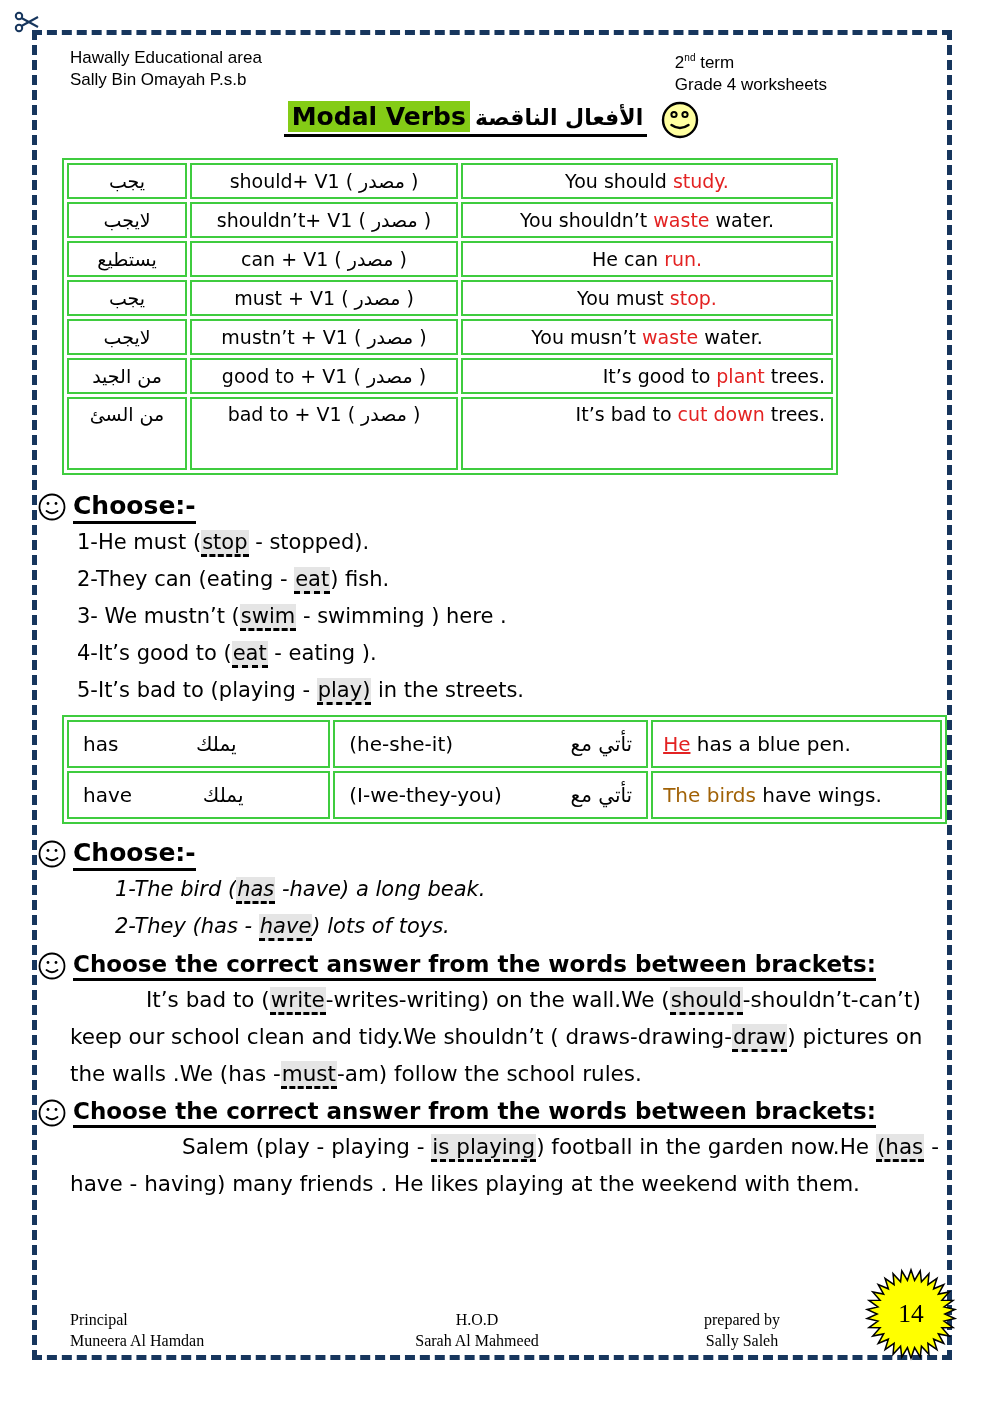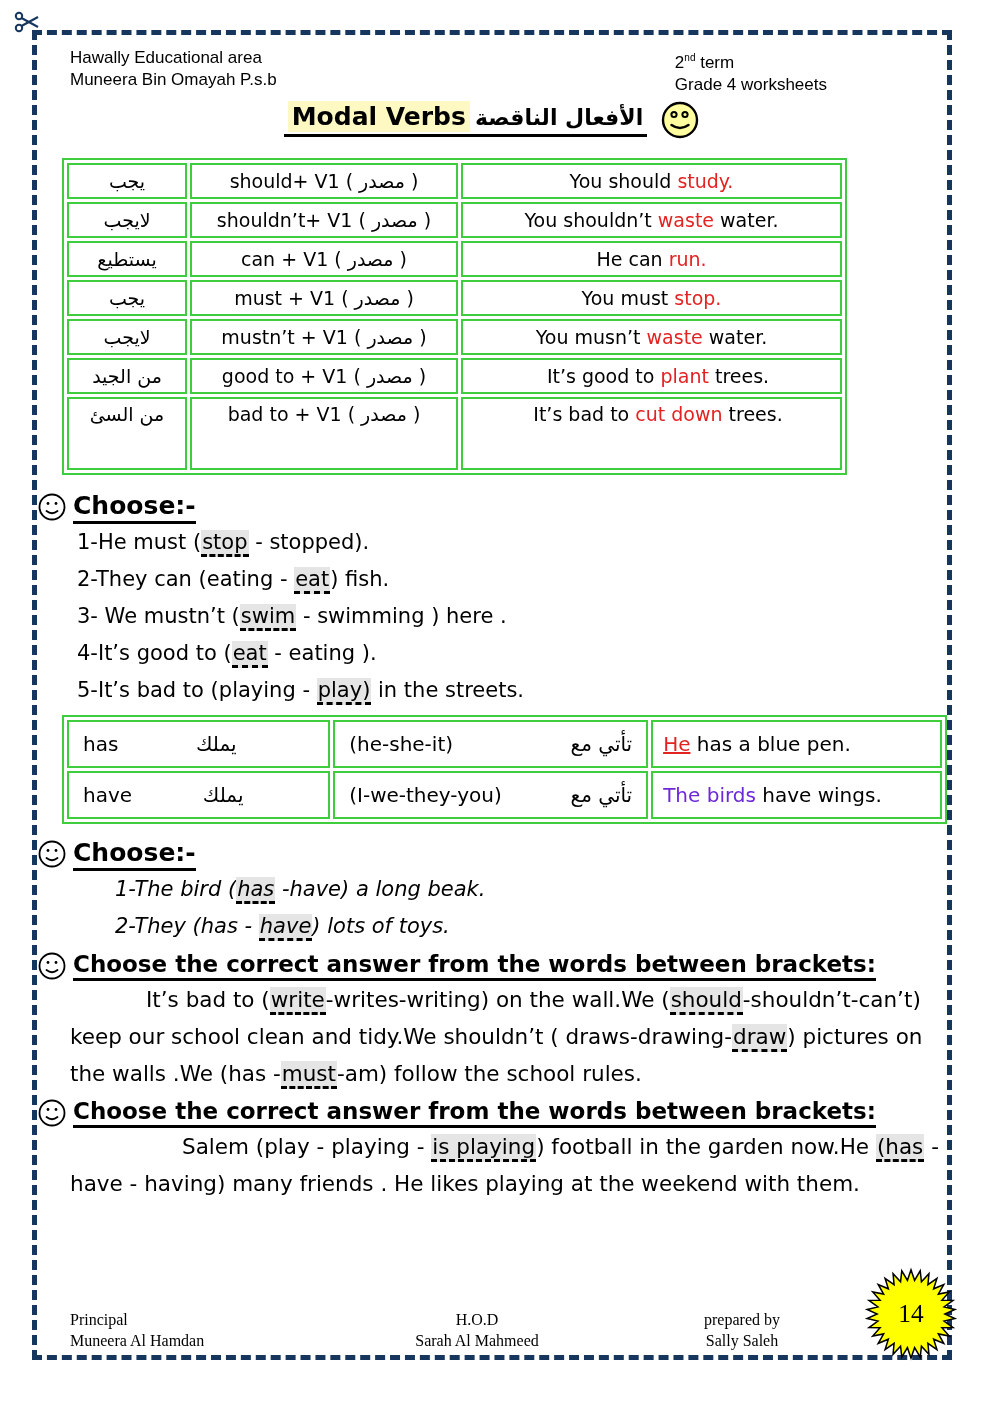--- a/index.html
+++ b/index.html
@@ -9,52 +9,52 @@
   .content{position:absolute;left:37px;top:35px;width:910px;height:1320px;box-sizing:border-box;padding:12px 0 0 0;}
 
   
   .hdr{display:flex;justify-content:space-between;font-family:Liberation Sans, sans-serif;
     font-size:17px;line-height:22px;padding:0 120px 0 33px;}
   .sup{vertical-align:super;font-size:10px;}
 
   
   .title-row{text-align:center;margin-top:4px;height:44px;}
   .title-wrap{display:inline-block;border-bottom:3px solid #000;padding:0 4px 3px 4px;vertical-align:middle;}
-  .cyan{background:#fef9c3;}
+  .cyan{background:#84cc16;}
   .title-en{font-weight:bold;font-size:25px;padding:1px 4px;}
   .title-ar{font-weight:bold;font-size:22px;}
   .smiley{vertical-align:middle;margin-left:8px;}
 
   
   table.green{border-collapse:separate;border-spacing:3px;border:2px solid #3FCC3F;margin-left:25px;}
   table.green td{border:2px solid #3FCC3F;font-size:19px;text-align:center;padding:1px 6px;height:30px;}
   table.t1 td.c1{width:104px;}
   table.t1 td.c2{width:252px;}
   table.t1 td.c3{width:352px;}
   table.t1 tr.tall td{height:64px;vertical-align:top;padding-top:4px;}
-  table.t1 td.left{text-align:center;padding-left:19px;}
+  table.t1 td.left{text-align:right;padding-left:10px;}
   .red{color:#E32222;}
 
   table.t2 td{height:42px;font-size:20px;}
   table.t2 td.c1{width:248px;}
   table.t2 td.c2{width:300px;}
   table.t2 td.c3{width:272px;text-align:left;padding-left:10px;}
   .cell-split{display:flex;justify-content:space-between;align-items:center;padding:0 8px;}
 
   
   .sect{display:flex;align-items:center;gap:6px;margin-left:0px;}
   .sect .htext{font-weight:bold;font-size:25px;border-bottom:3px solid #000;padding-bottom:1px;}
   .sect.small .htext{font-size:23px;}
 
   
   .items{margin-left:40px;font-size:21px;}
   .items .item{line-height:37px;}
   .items2{margin-left:78px;font-style:italic;}
   .seg-hl{background:#e5e5e5;border-bottom:3px dashed #000;padding:0 1px;}
-  .seg-red{color:#6d28d9;text-align:center;}
+  .seg-red{color:#a16207;text-align:center;}
   .seg-redu{color:#E32222;text-decoration:underline;}
   .para{margin-left:33px;width:878px;font-size:21.5px;line-height:37px;text-align:left;}
   .para.p1{text-indent:76px;}
   .para.p2{text-indent:112px;}
 
   
   .footer{position:absolute;left:37px;bottom:52px;width:830px;display:flex;
     font-family:"Liberation Serif",serif;font-size:16px;line-height:21px;}
   .footer .fcol{text-align:left;}
   .footer .f1{width:300px;padding-left:33px;box-sizing:border-box;}
@@ -77,21 +77,21 @@
   <line x1="9.5" y1="18" x2="26" y2="9" stroke="#17365D" stroke-width="2"></line>
 </svg>
 
 <div class="page-border"></div>
 
 <div class="content">
 
   <div class="hdr">
     <div>
       <div>Hawally Educational area</div>
-      <div>Muneera Bin Omayah P.s.b</div>
+      <div>Sally Bin Omayah P.s.b</div>
     </div>
     <div>
       <div><span>2</span><span class="sup">nd</span><span> term</span></div>
       <div>Grade  4 worksheets</div>
     </div>
   </div>
 
   <div class="title-row">
     <span class="title-wrap">
       <span class="title-en cyan">Modal Verbs</span>

